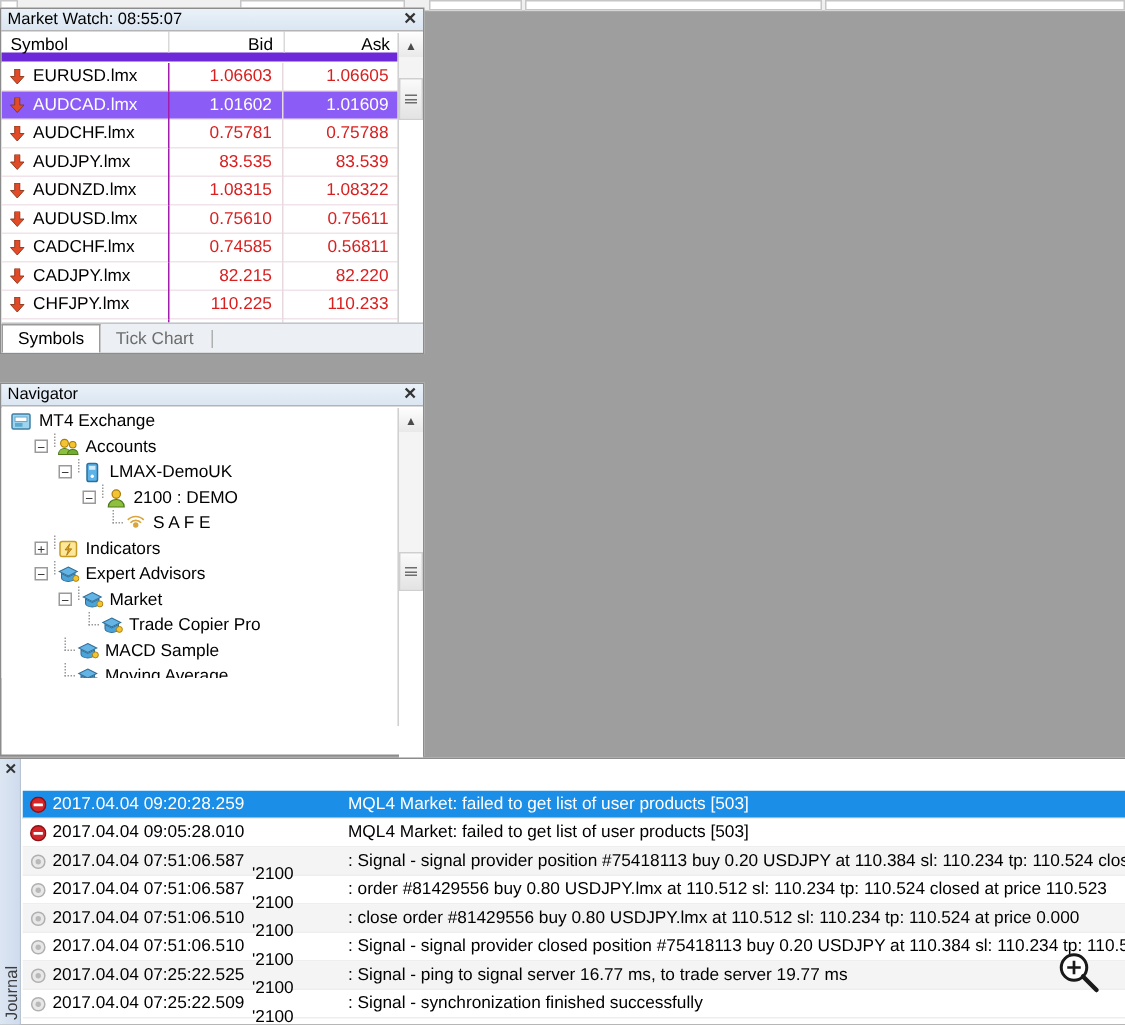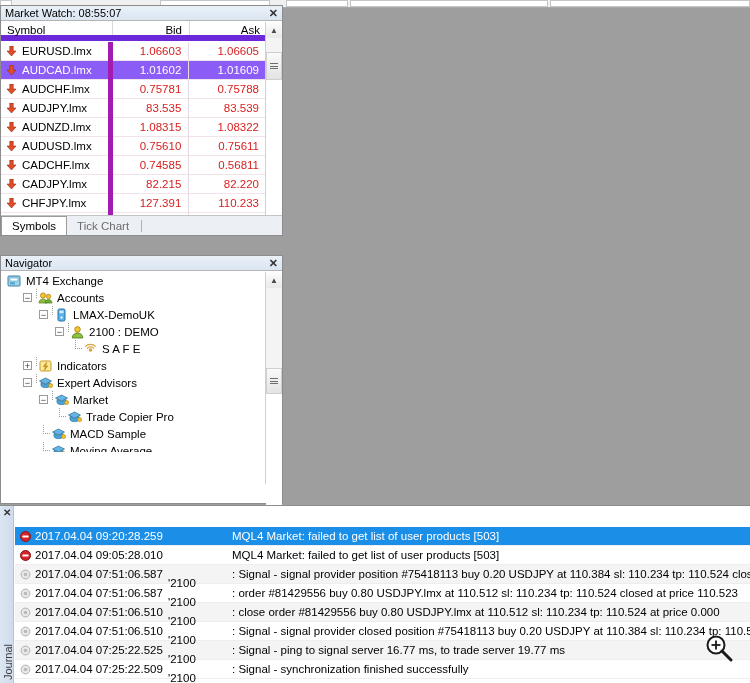--- a/index.html
+++ b/index.html
@@ -33,21 +33,21 @@
   .mw-head div{font-size:11.5px;line-height:19px;box-sizing:border-box;}
   .col-sym{width:112px;padding-left:6px;border-right:1px solid #d9d9d9;}
   .col-bid{width:77px;text-align:right;padding-right:7px;border-right:1px solid #d9d9d9;}
   .col-ask{width:77px;text-align:right;padding-right:7px;}
   .mw-body{position:absolute;left:0;top:36px;width:265px;height:176px;overflow:hidden;background:#fff;}
   .mw-row{display:flex;height:19px;align-items:center;box-sizing:border-box;
     border-bottom:1px solid #f0e3ea;}
   .mw-row.sel{background:#8b5cf6;}
   .mw-row.sel .sym-txt,.mw-row.sel .px{color:#fff;}
   .sym-cell{width:112px;display:flex;align-items:center;padding-left:5px;
-    border-right:5px solid #a21caf;box-sizing:border-box;height:19px;}
+    border-right:1px solid #a21caf;box-sizing:border-box;height:19px;}
   .arrow{width:11px;height:11px;margin-right:5px;position:relative;flex:none;}
   .arrow svg{display:block;}
   .sym-txt{font-size:11.5px;color:#000;}
   .px{width:77px;text-align:right;padding-right:7px;font-size:11.5px;box-sizing:border-box;
      height:19px;line-height:19px;}
   .px.bid{border-right:1px solid #e8d8e0;}
   .px.dn{color:#d82020;}
   .px.up{color:#1a3fd0;}
 
   
@@ -242,21 +242,21 @@
         </div>
         <div class="mw-row">
           <div class="sym-cell">
             <span class="arrow">
               <svg width="11" height="11" viewBox="0 0 11 11">
                 <path d="M5.5 10 L10 5 L7.2 5 L7.2 0 L3.8 0 L3.8 5 L1 5 Z" fill="#e24b28" stroke="#8a3318" stroke-width="0.6"></path>
               </svg>
             </span>
             <span class="sym-txt">CHFJPY.lmx</span>
           </div>
-          <div class="px bid dn">127.391</div>
+          <div class="px bid dn">110.225</div>
           <div class="px dn">110.233</div>
         </div>
         <div class="mw-row">
           <div class="sym-cell">
             <span class="arrow">
               <svg width="11" height="11" viewBox="0 0 11 11">
                 <path d="M5.5 0 L10 5 L7.2 5 L7.2 10 L3.8 10 L3.8 5 L1 5 Z" fill="#2aa431" stroke="#8a3318" stroke-width="0.6"></path>
               </svg>
             </span>
             <span class="sym-txt">EURAUD.lmx</span>

